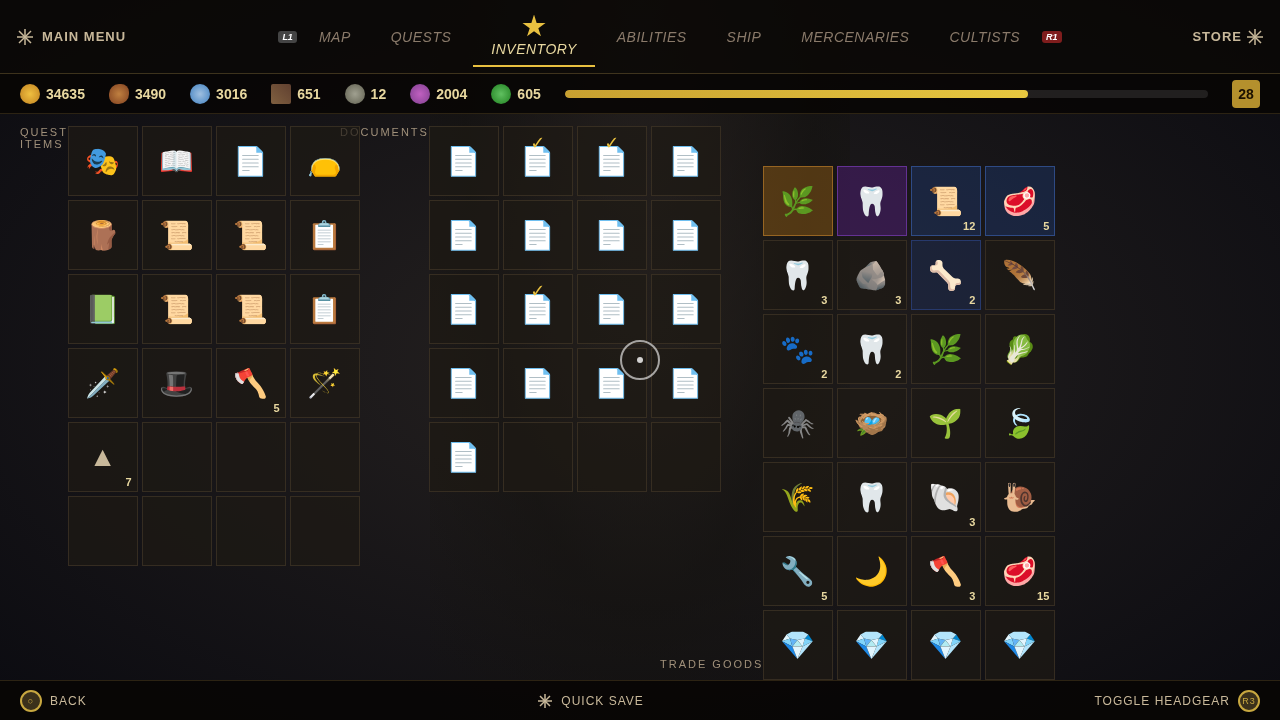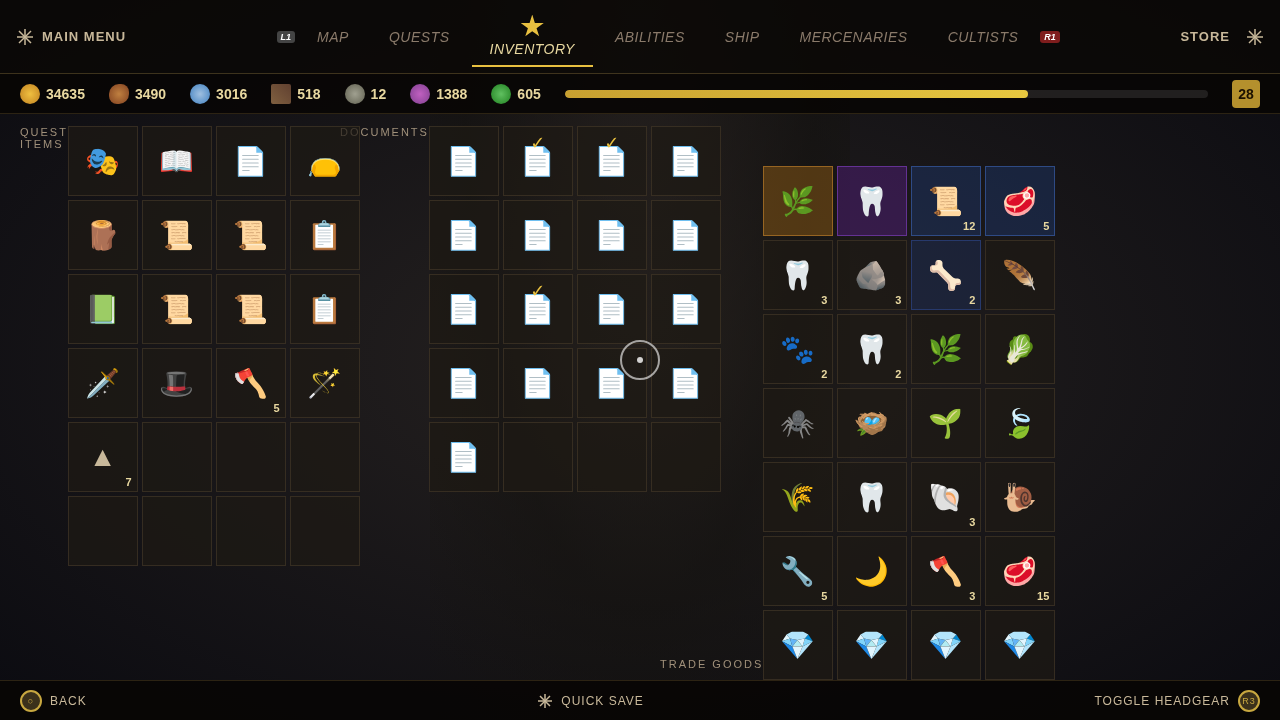--- a/index.html
+++ b/index.html
@@ -86,21 +86,21 @@
       gap: 2px;
     }
     .nav-tab-inventory .tab-icon {
       width: 24px; height: 24px;
       background: #e8c040;
       clip-path: polygon(50% 0%, 61% 35%, 98% 35%, 68% 57%, 79% 91%, 50% 70%, 21% 91%, 32% 57%, 2% 35%, 39% 35%);
     }
     .store-btn {
       display: flex;
       align-items: center;
-      gap: 16px;
+      gap: 4px;
       font-size: 13px;
       font-weight: bold;
       letter-spacing: 1px;
       color: #c8b89a;
       min-width: 80px;
       justify-content: flex-end;
     }
     .controller-badge {
       background: #555;
       color: #fff;
@@ -357,29 +357,29 @@
     <div class="currency-item">
       <div class="currency-icon icon-leather"></div>
       <span>3490</span>
     </div>
     <div class="currency-item">
       <div class="currency-icon icon-crystal"></div>
       <span>3016</span>
     </div>
     <div class="currency-item">
       <div class="currency-icon icon-wood"></div>
-      <span>518</span>
+      <span>651</span>
     </div>
     <div class="currency-item">
       <div class="currency-icon icon-stone"></div>
       <span>12</span>
     </div>
     <div class="currency-item">
       <div class="currency-icon icon-gem"></div>
-      <span>1388</span>
+      <span>2004</span>
     </div>
     <div class="currency-item">
       <div class="currency-icon icon-green"></div>
       <span>605</span>
     </div>
     <div class="xp-bar">
       <div class="xp-fill" id="xp-fill" style="width: 72%;"></div>
     </div>
     <div class="level-badge">28</div>
   </div>

